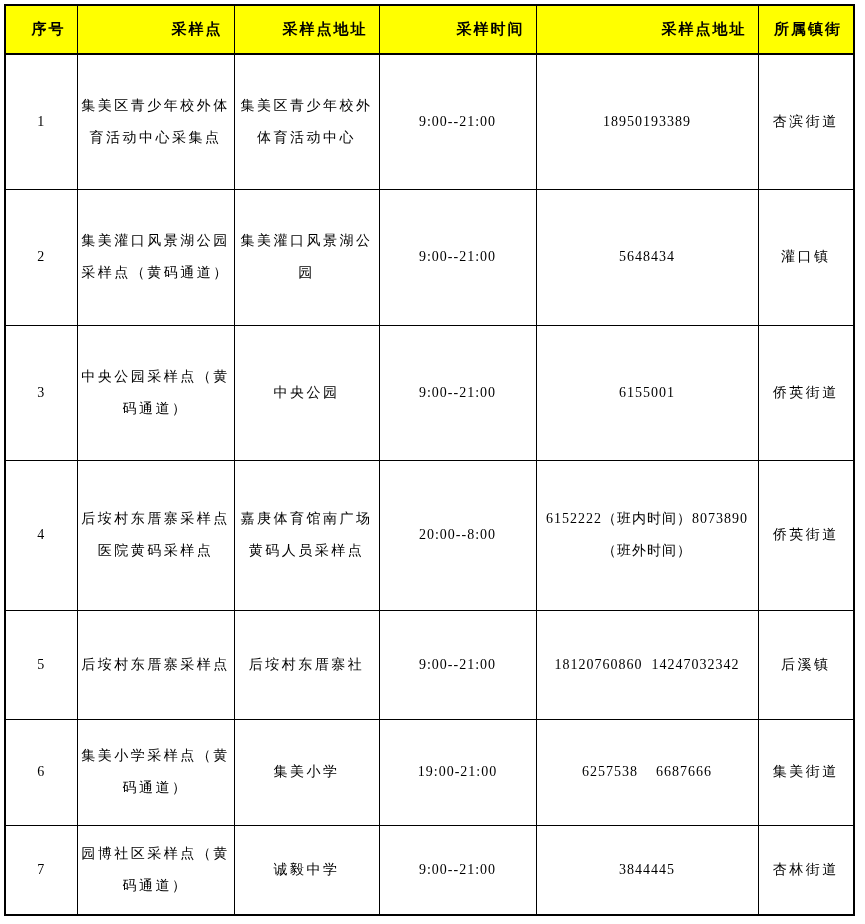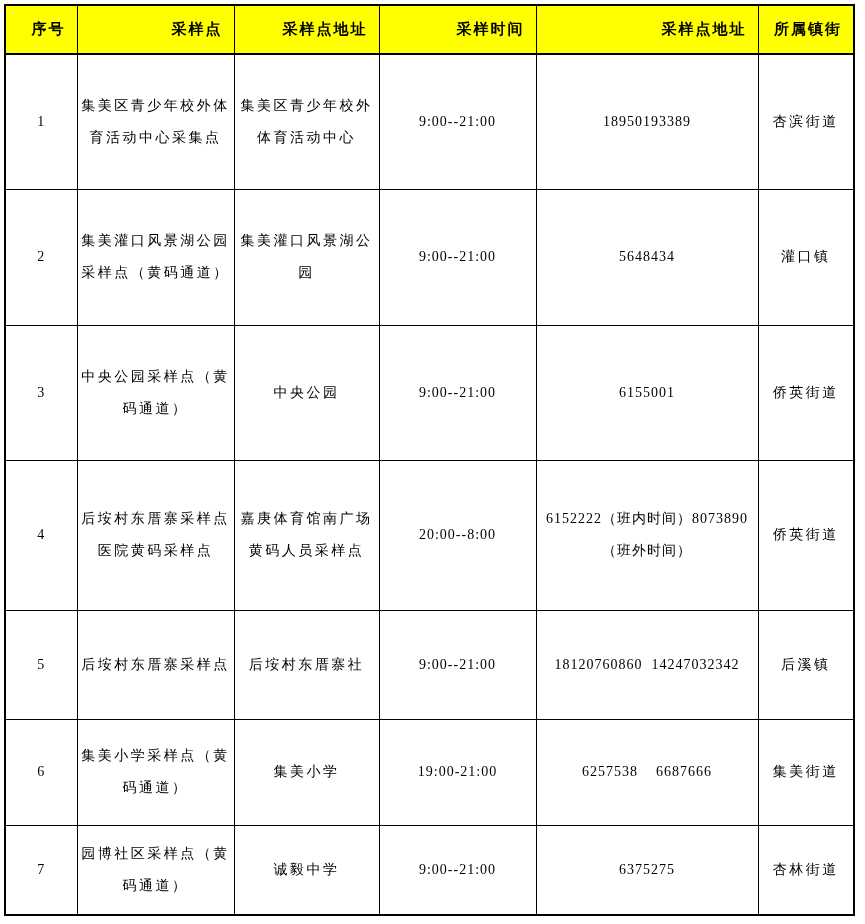--- a/index.html
+++ b/index.html
@@ -142,18 +142,18 @@
         <td>19:00-21:00</td>
         <td>6257538    6687666</td>
         <td class="cjk">集美街道</td>
       </tr>
       <tr class="r7">
         <td>7</td>
         <td class="cjk">园博社区采样点（黄
 码通道）</td>
         <td class="cjk">诚毅中学</td>
         <td>9:00--21:00</td>
-        <td>6375275</td>
+        <td>3844445</td>
         <td class="cjk">杏林街道</td>
       </tr>
     </tbody>
   </table>
 </div>
 
 </body></html>

